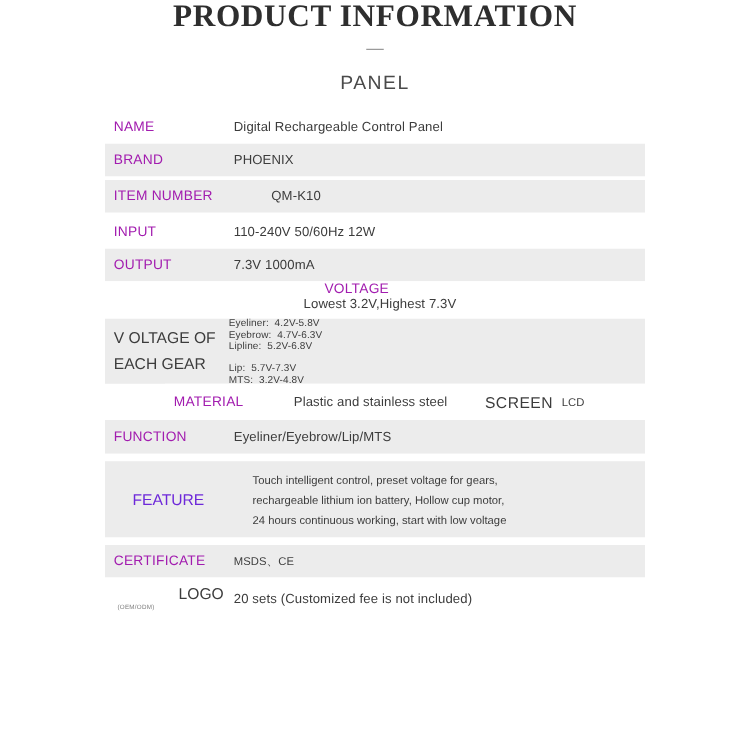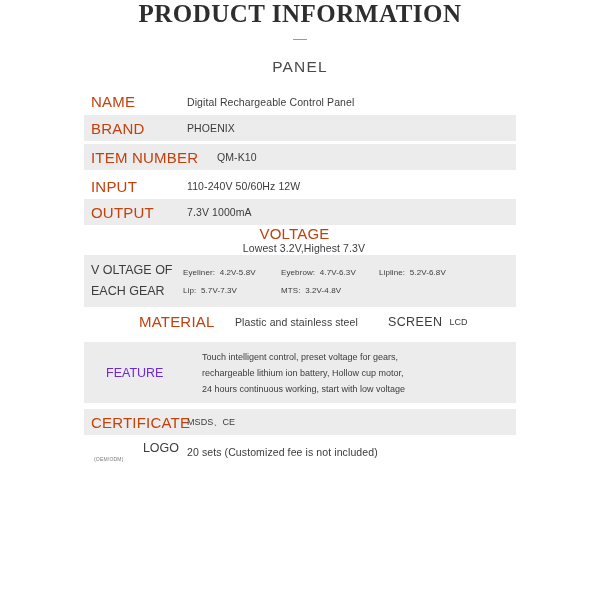--- a/index.html
+++ b/index.html
@@ -53,22 +53,22 @@
     box-sizing: border-box;
     padding-left: 0;
   }
   .row.shade {
     background: #ececec;
   }
   .row.plain {
     background: #ffffff;
   }
   .label {
-    font-size: 15px;
-    color: #c2410c;
+    font-size: 11px;
+    color: #a21caf;
     padding-left: 7px;
     flex: 0 0 auto;
     letter-spacing: 0.2px;
   }
   .value {
     font-size: 10.5px;
     color: #3c3c3c;
     padding-left: 8px;
     letter-spacing: 0.1px;
   }
@@ -104,20 +104,21 @@
     flex-direction: column;
     justify-content: center;
     gap: 9px;
     padding-left: 4px;
   }
   .gear-line {
     display: flex;
     font-size: 8px;
     color: #3c3c3c;
     letter-spacing: 0.1px;
+    flex-direction: column;
   }
   .gear-cell {
     width: 98px;
     flex: 0 0 auto;
   }
   .r-material { height: 29px; margin-left: 48px; }
   .r-material .label { width: 88px; }
   .r-material .value { padding-left: 8px; }
   .screen-label {
     font-size: 12.5px;
@@ -256,20 +257,24 @@
       </span>
     </div>
 
     <div class="row plain r-material">
       <span class="label">MATERIAL</span>
       <span class="value">Plastic and stainless steel</span>
       <span class="screen-label">SCREEN</span>
       <span class="screen-value">LCD</span>
     </div>
 
+    <div class="row shade r-function">
+      <span class="label">FUNCTION</span>
+      <span class="value">Eyeliner/Eyebrow/Lip/MTS</span>
+    </div>
 
     <div class="r-gap"></div>
 
     <div class="row shade r-feature">
       <span class="feature-label">FEATURE</span>
       <span class="feature-text">
         <span>Touch intelligent control, preset voltage for gears,</span><br>
         <span>rechargeable lithium ion battery, Hollow cup motor,</span><br>
         <span>24 hours continuous working, start with low voltage</span>
       </span>

